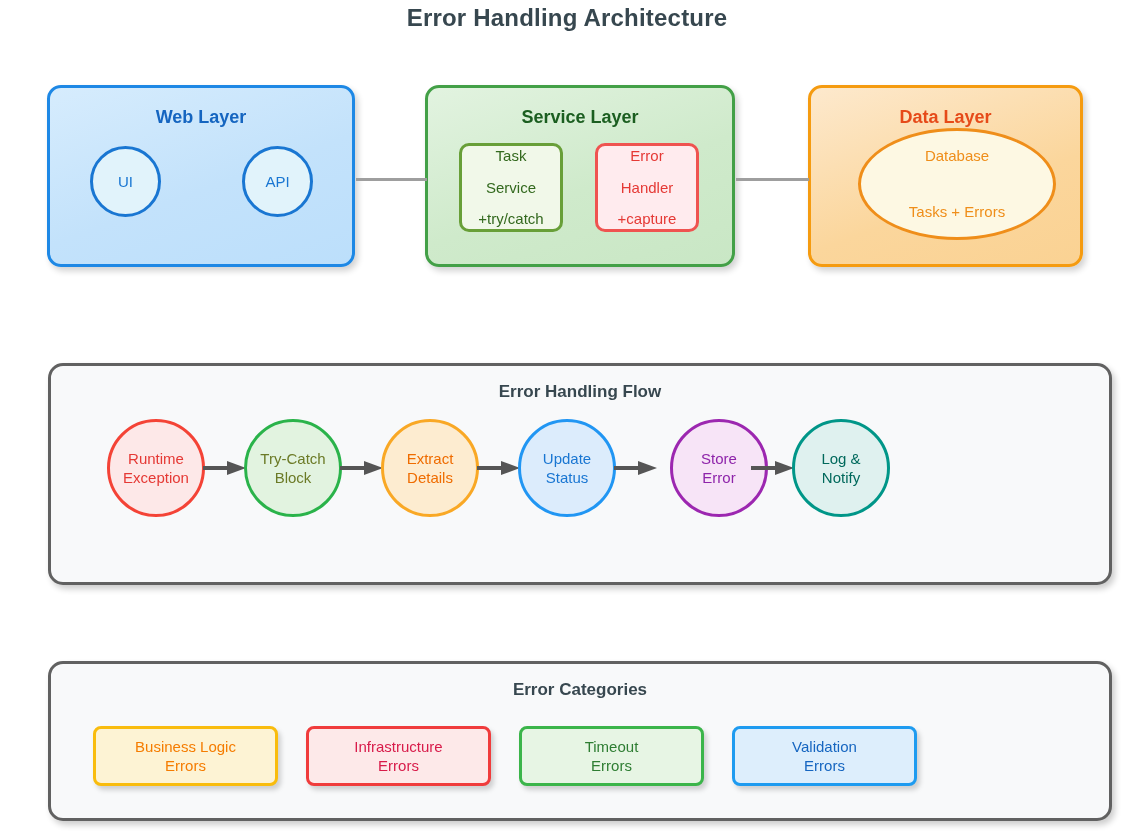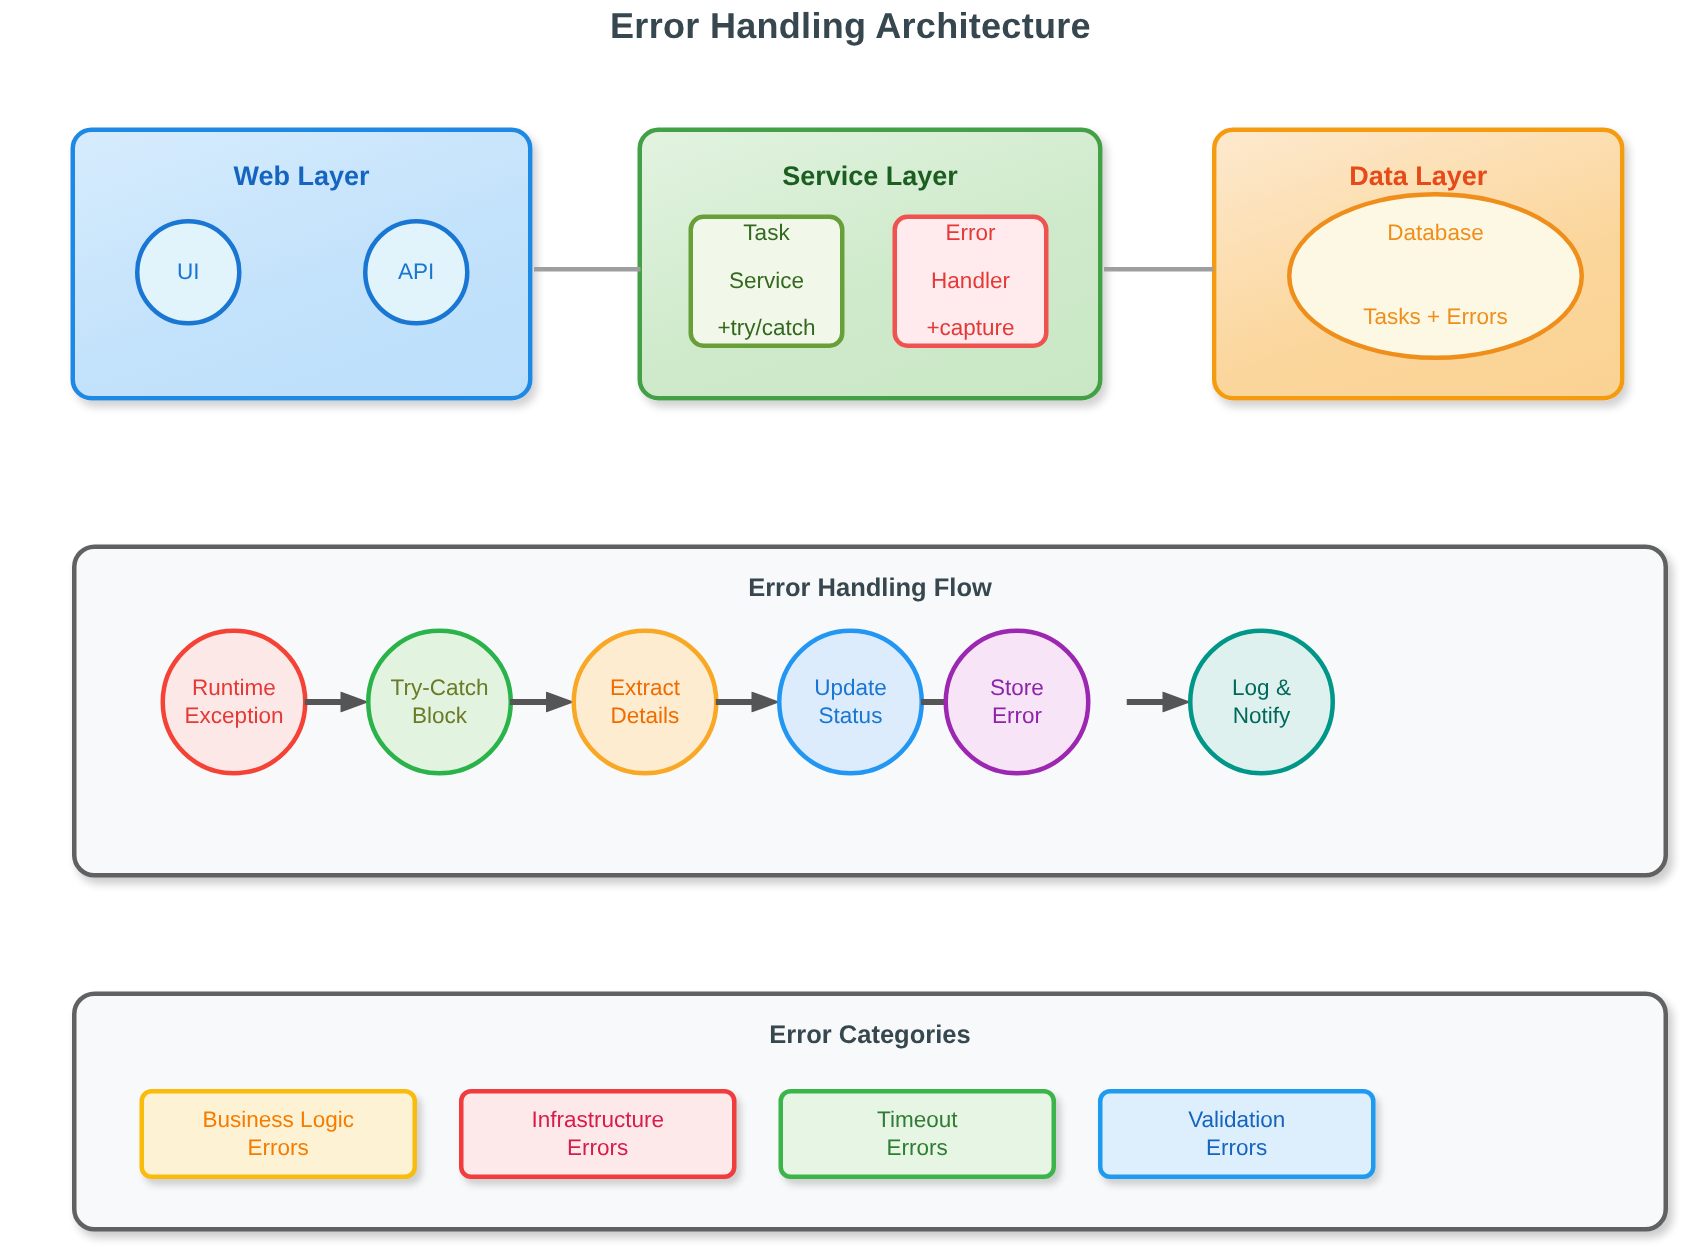--- a/index.html
+++ b/index.html
@@ -284,21 +284,21 @@
           <polygon points="24,0 43,7 24,14" fill="#555555"></polygon>
         </svg></div>
       <div class="flow-node" style="left: 467px; border: 3px solid rgb(33, 150, 243); background: rgb(220, 236, 252); color: rgb(25, 118, 210);">
         <span>Update</span>
         <span>Status</span>
       </div>
       <div class="flow-arrow" style="left: 563px; width: 43px;"><svg width="100%" height="14" viewBox="0 0 43 14" preserveAspectRatio="none">
           <rect x="0" y="5" width="28" height="4" fill="#555555"></rect>
           <polygon points="24,0 43,7 24,14" fill="#555555"></polygon>
         </svg></div>
-      <div class="flow-node" style="left: 578px; border: 3px solid rgb(156, 39, 176); background: rgb(247, 228, 247); color: rgb(142, 36, 170);">
+      <div class="flow-node" style="left: 619px; border: 3px solid rgb(156, 39, 176); background: rgb(247, 228, 247); color: rgb(142, 36, 170);">
         <span>Store</span>
         <span>Error</span>
       </div>
       <div class="flow-arrow" style="left: 700px; width: 43px;"><svg width="100%" height="14" viewBox="0 0 43 14" preserveAspectRatio="none">
           <rect x="0" y="5" width="28" height="4" fill="#555555"></rect>
           <polygon points="24,0 43,7 24,14" fill="#555555"></polygon>
         </svg></div>
       <div class="flow-node" style="left: 741px; border: 3px solid rgb(0, 150, 136); background: rgb(223, 241, 239); color: rgb(0, 105, 92);">
         <span>Log &amp;</span>
         <span>Notify</span>

